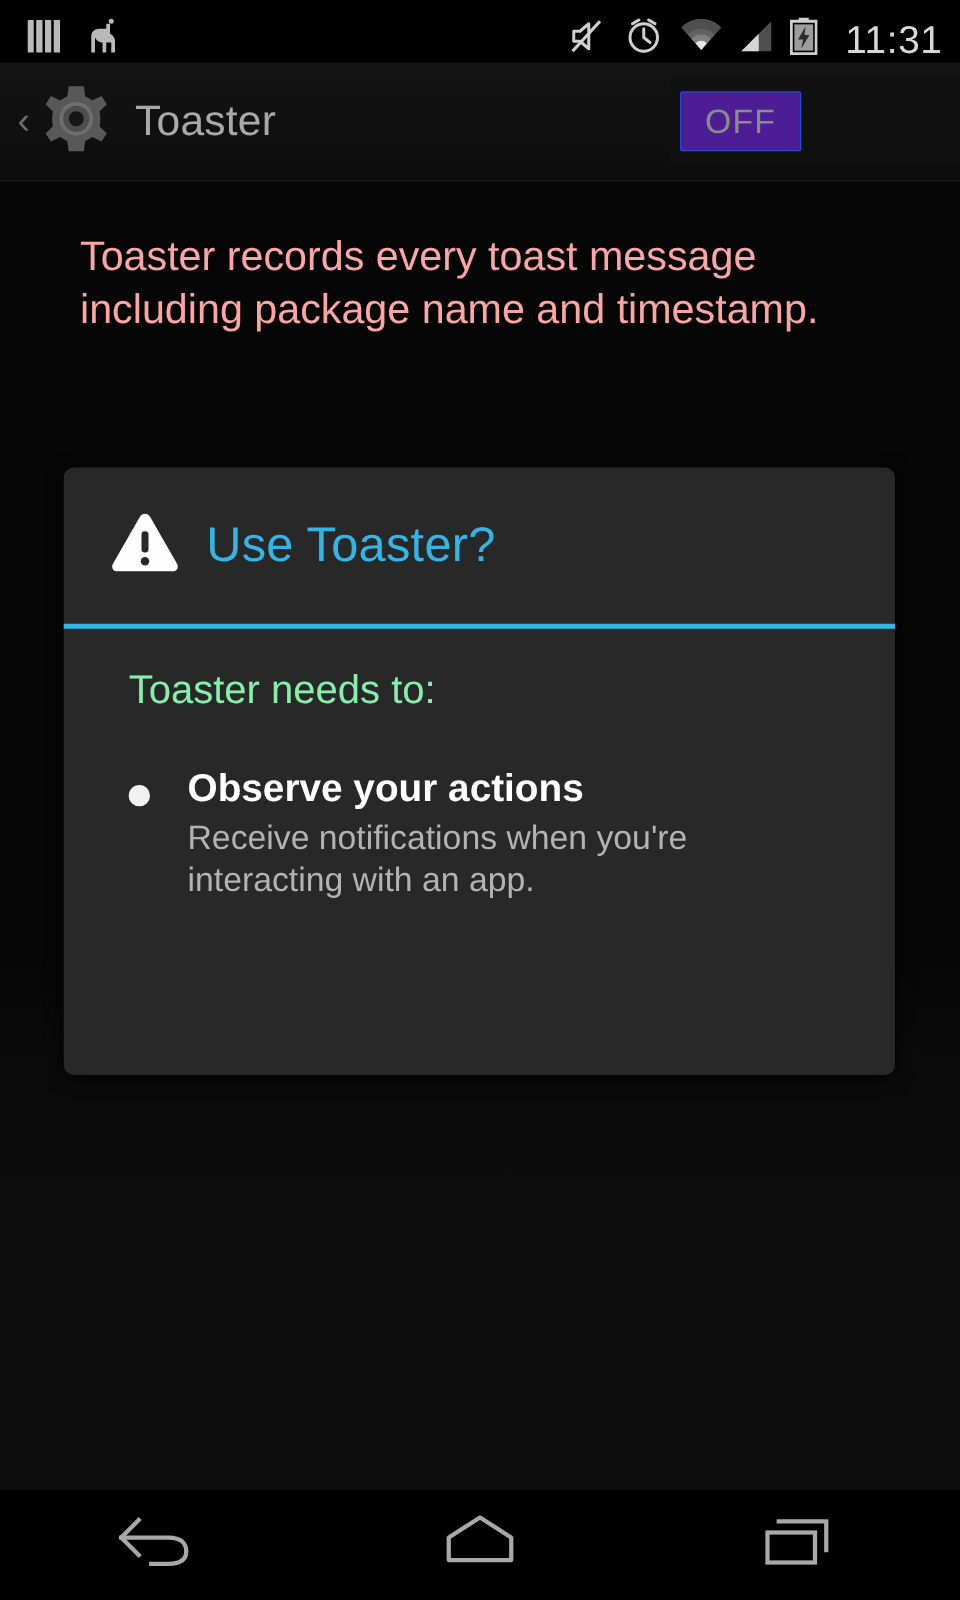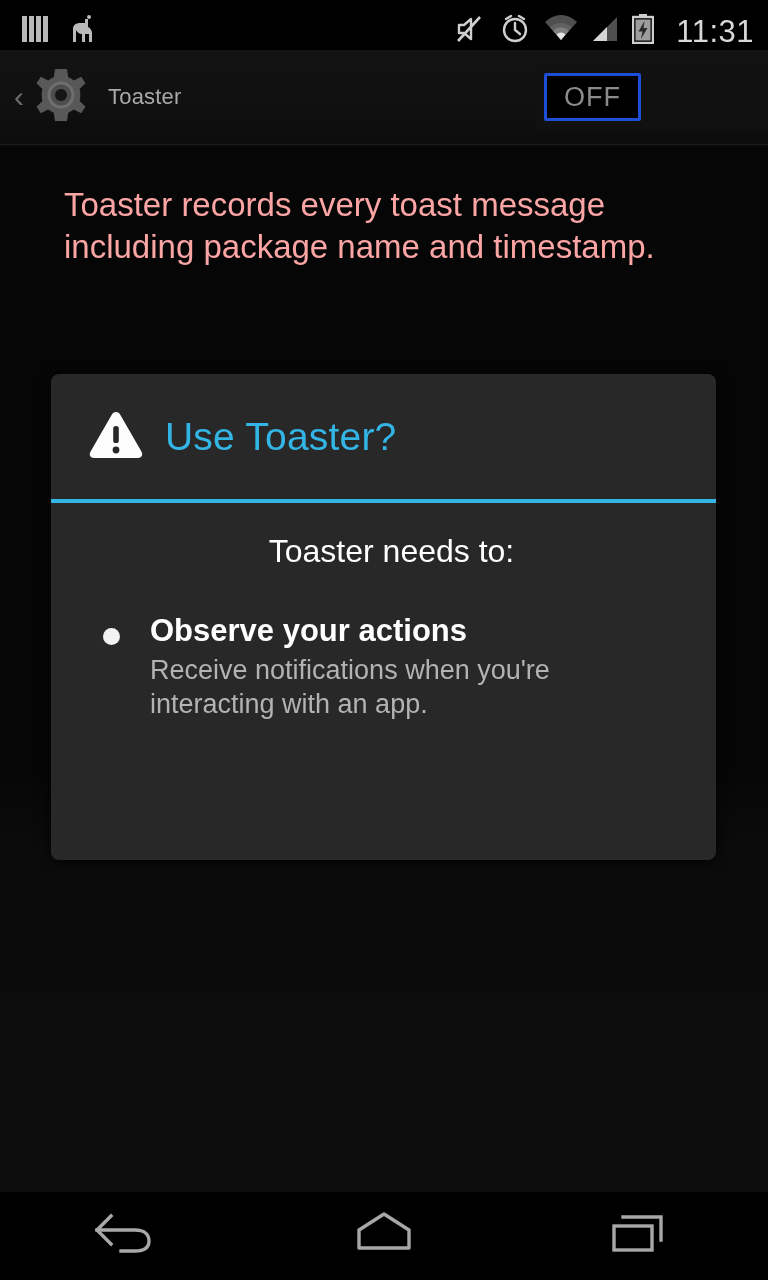--- a/index.html
+++ b/index.html
@@ -69,40 +69,40 @@
     color: #6d6d6d;
     font-size: 30px;
     line-height: 1;
     width: 22px;
     text-align: center;
     margin-right: 2px;
   }
   #app-gear { margin-right: 18px; display: block; }
   #action-title {
     color: #a9a9a9;
-    font-size: 22px;
+    font-size: 34px;
     font-weight: 400;
     letter-spacing: 0.2px;
   }
   #toggle-wrap {
     margin-left: auto;
     margin-right: 0px;
     width: 232px;
     height: 68px;
     background: #111112;
     display: flex;
     align-items: center;
     padding-left: 8px;
     box-sizing: border-box;
   }
   #power-switch {
     width: 97px;
     height: 48px;
-    background: #000000;
-    border: 3px solid #1d4ed8;
+    background: #4c1d95;
+    border: 1px solid #1d4ed8;
     border-radius: 2px;
     display: flex;
     align-items: center;
     justify-content: center;
     box-sizing: border-box;
   }
   #power-switch-label {
     color: #8b8b8b;
     font-size: 27px;
     letter-spacing: 1px;
@@ -162,25 +162,24 @@
     height: 4px;
     background: #33b5e5;
     margin: 0 0px;
   }
   #dialog-body {
     padding: 30px 36px 0 52px;
     box-sizing: border-box;
     height: 261px;
   }
   #dialog-body-heading {
-    color: #ffffff;
+    color: #86efac;
     font-size: 32px;
     font-weight: 400;
     margin-bottom: 42px;
-    text-align: center;
   }
   .perm-row {
     display: flex;
     align-items: flex-start;
   }
   .perm-bullet {
     width: 17px;
     height: 17px;
     border-radius: 50%;
     background: #f2f2f2;

